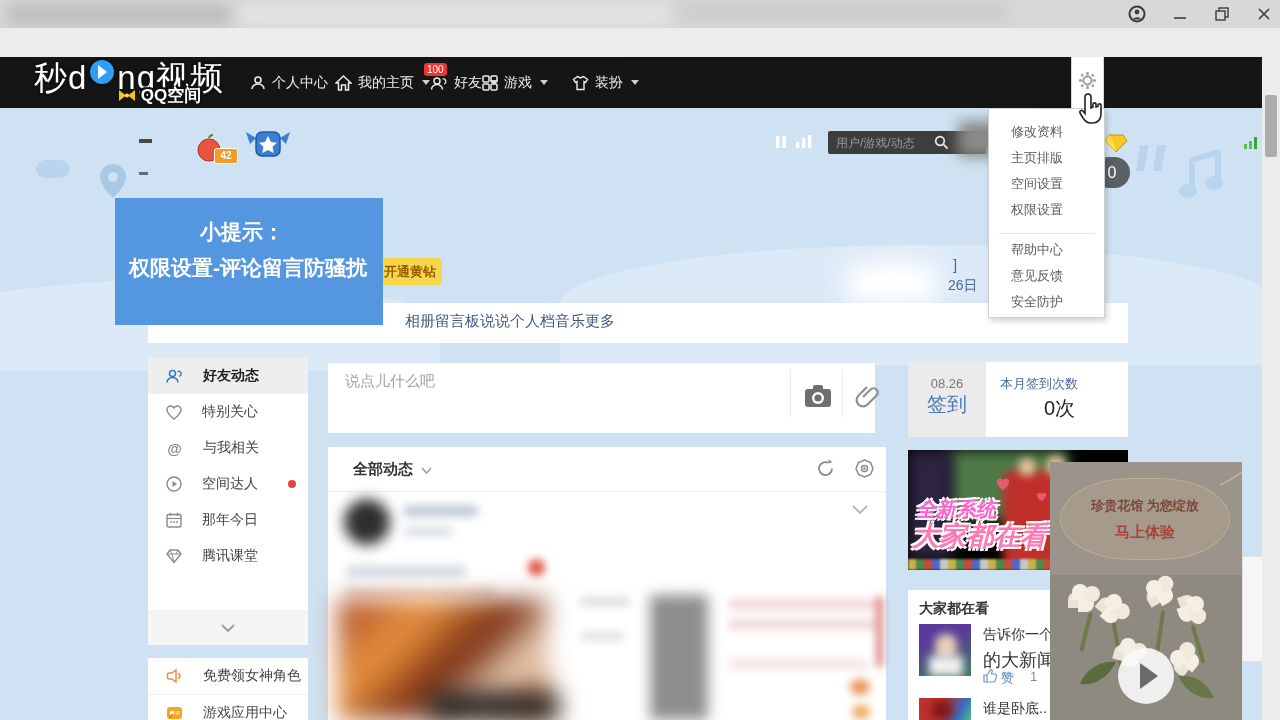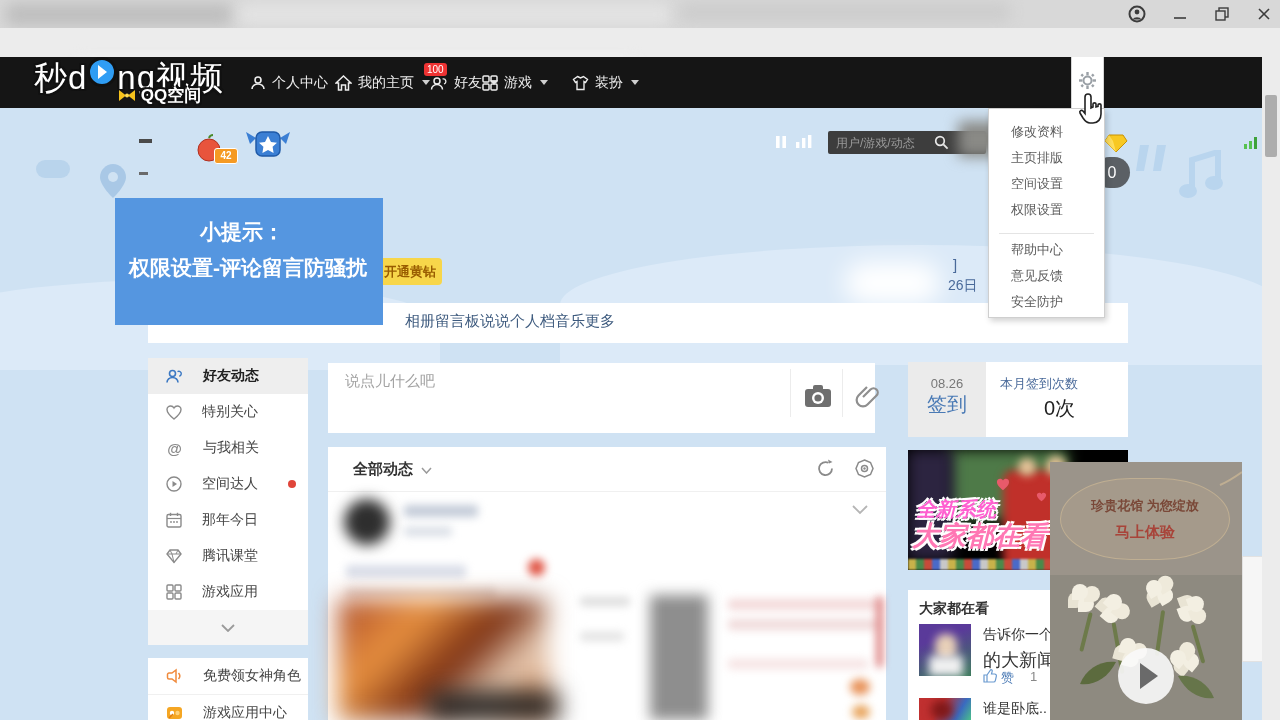--- a/index.html
+++ b/index.html
@@ -335,29 +335,20 @@
           <circle cx="11" cy="10" r=".9" fill="#8a8a8a"></circle>
         </svg>
       <span>那年今日</span>
     </div>
     <div class="sbitem" style="top:180px;">
       <svg width="16" height="16" viewBox="0 0 16 16">
           <path d="M4 2 H12 L15 6 L8 14.5 L1 6 Z" fill="none" stroke="#8a8a8a" stroke-width="1.4"></path>
           <path d="M1 6 H15 M4 2 L6 6 L8 14.5 M12 2 L10 6" fill="none" stroke="#8a8a8a" stroke-width="1"></path>
         </svg>
       <span>腾讯课堂</span>
-    </div>
-    <div class="sbitem" style="top:216px;">
-      <svg width="16" height="16" viewBox="0 0 16 16">
-          <rect x="1" y="1" width="6" height="6" rx="1" fill="none" stroke="#8a8a8a" stroke-width="1.4"></rect>
-          <rect x="9" y="1" width="6" height="6" rx="1" fill="none" stroke="#8a8a8a" stroke-width="1.4"></rect>
-          <rect x="1" y="9" width="6" height="6" rx="1" fill="none" stroke="#8a8a8a" stroke-width="1.4"></rect>
-          <rect x="9" y="9" width="6" height="6" rx="1" fill="none" stroke="#8a8a8a" stroke-width="1.4"></rect>
-        </svg>
-      <span>游戏应用</span>
     </div>
     <div class="sbmore">
       <svg width="14" height="8" viewBox="0 0 14 8">
           <path d="M1 1 L7 7 L13 1" fill="none" stroke="#9a9a9a" stroke-width="1.8"></path>
         </svg>
     </div>
   </div>
 
   <div class="abs promopanel">
     <div class="sbitem" style="top:0;">

